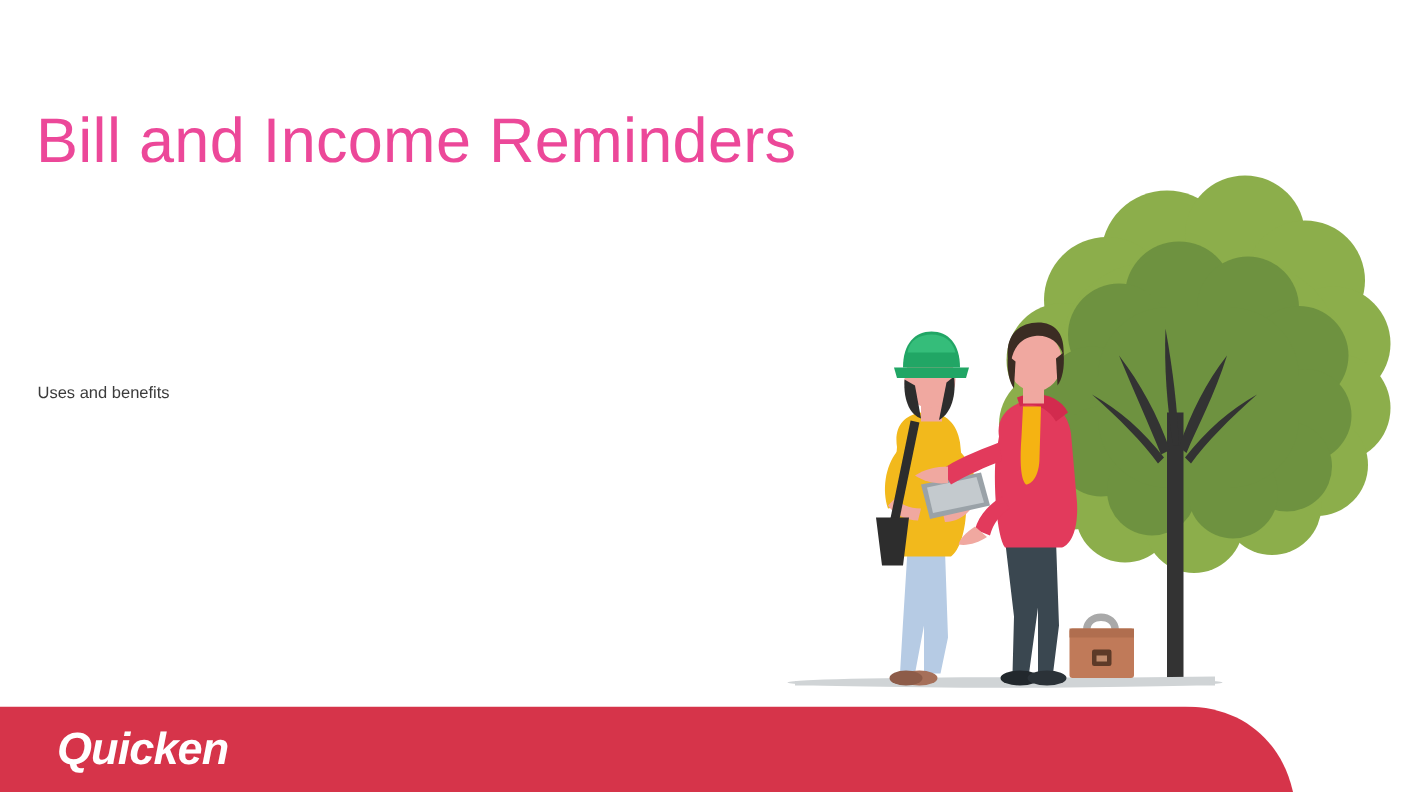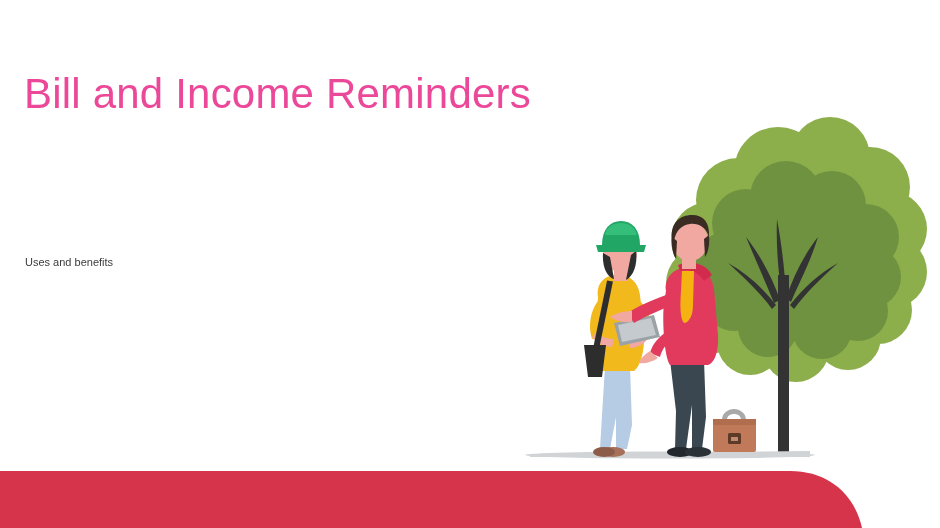--- a/index.html
+++ b/index.html
@@ -208,14 +208,15 @@
 
     </svg>
   </div>
 
   <div class="footer-band">
     <svg width="940" height="57" viewBox="0 0 940 57" xmlns="http://www.w3.org/2000/svg">
       <path d="M0 0 L 790 0 C 830 0 855 25 862 57 L 0 57 Z" fill="#d6344a"></path>
     </svg>
   </div>
 
+  <div class="brand-logo">Quicken</div>
 
 </div>
 
 </body></html>

